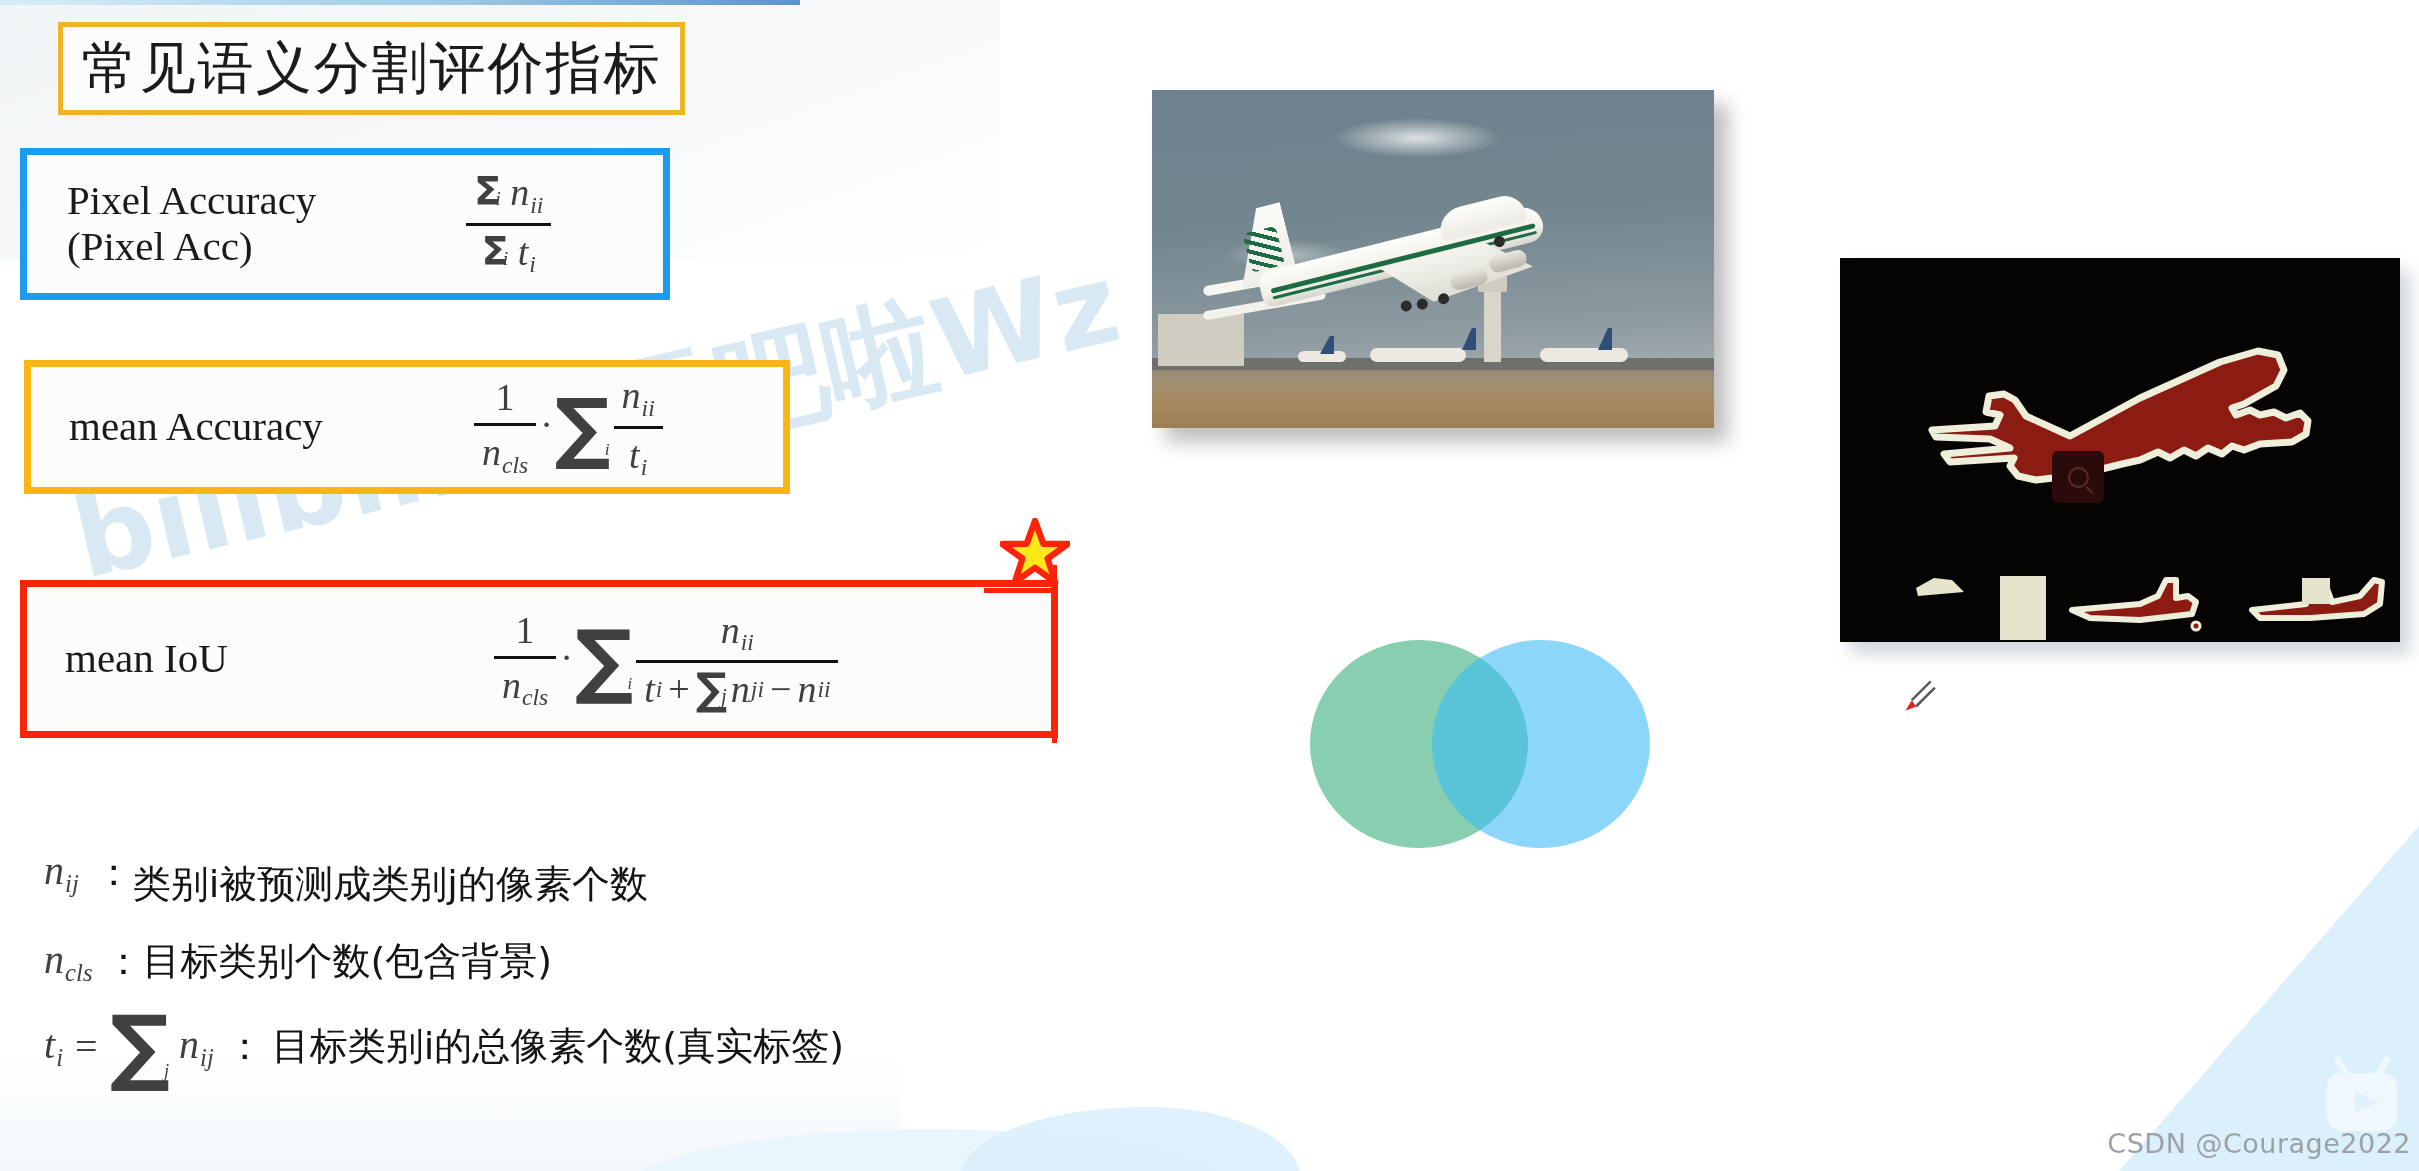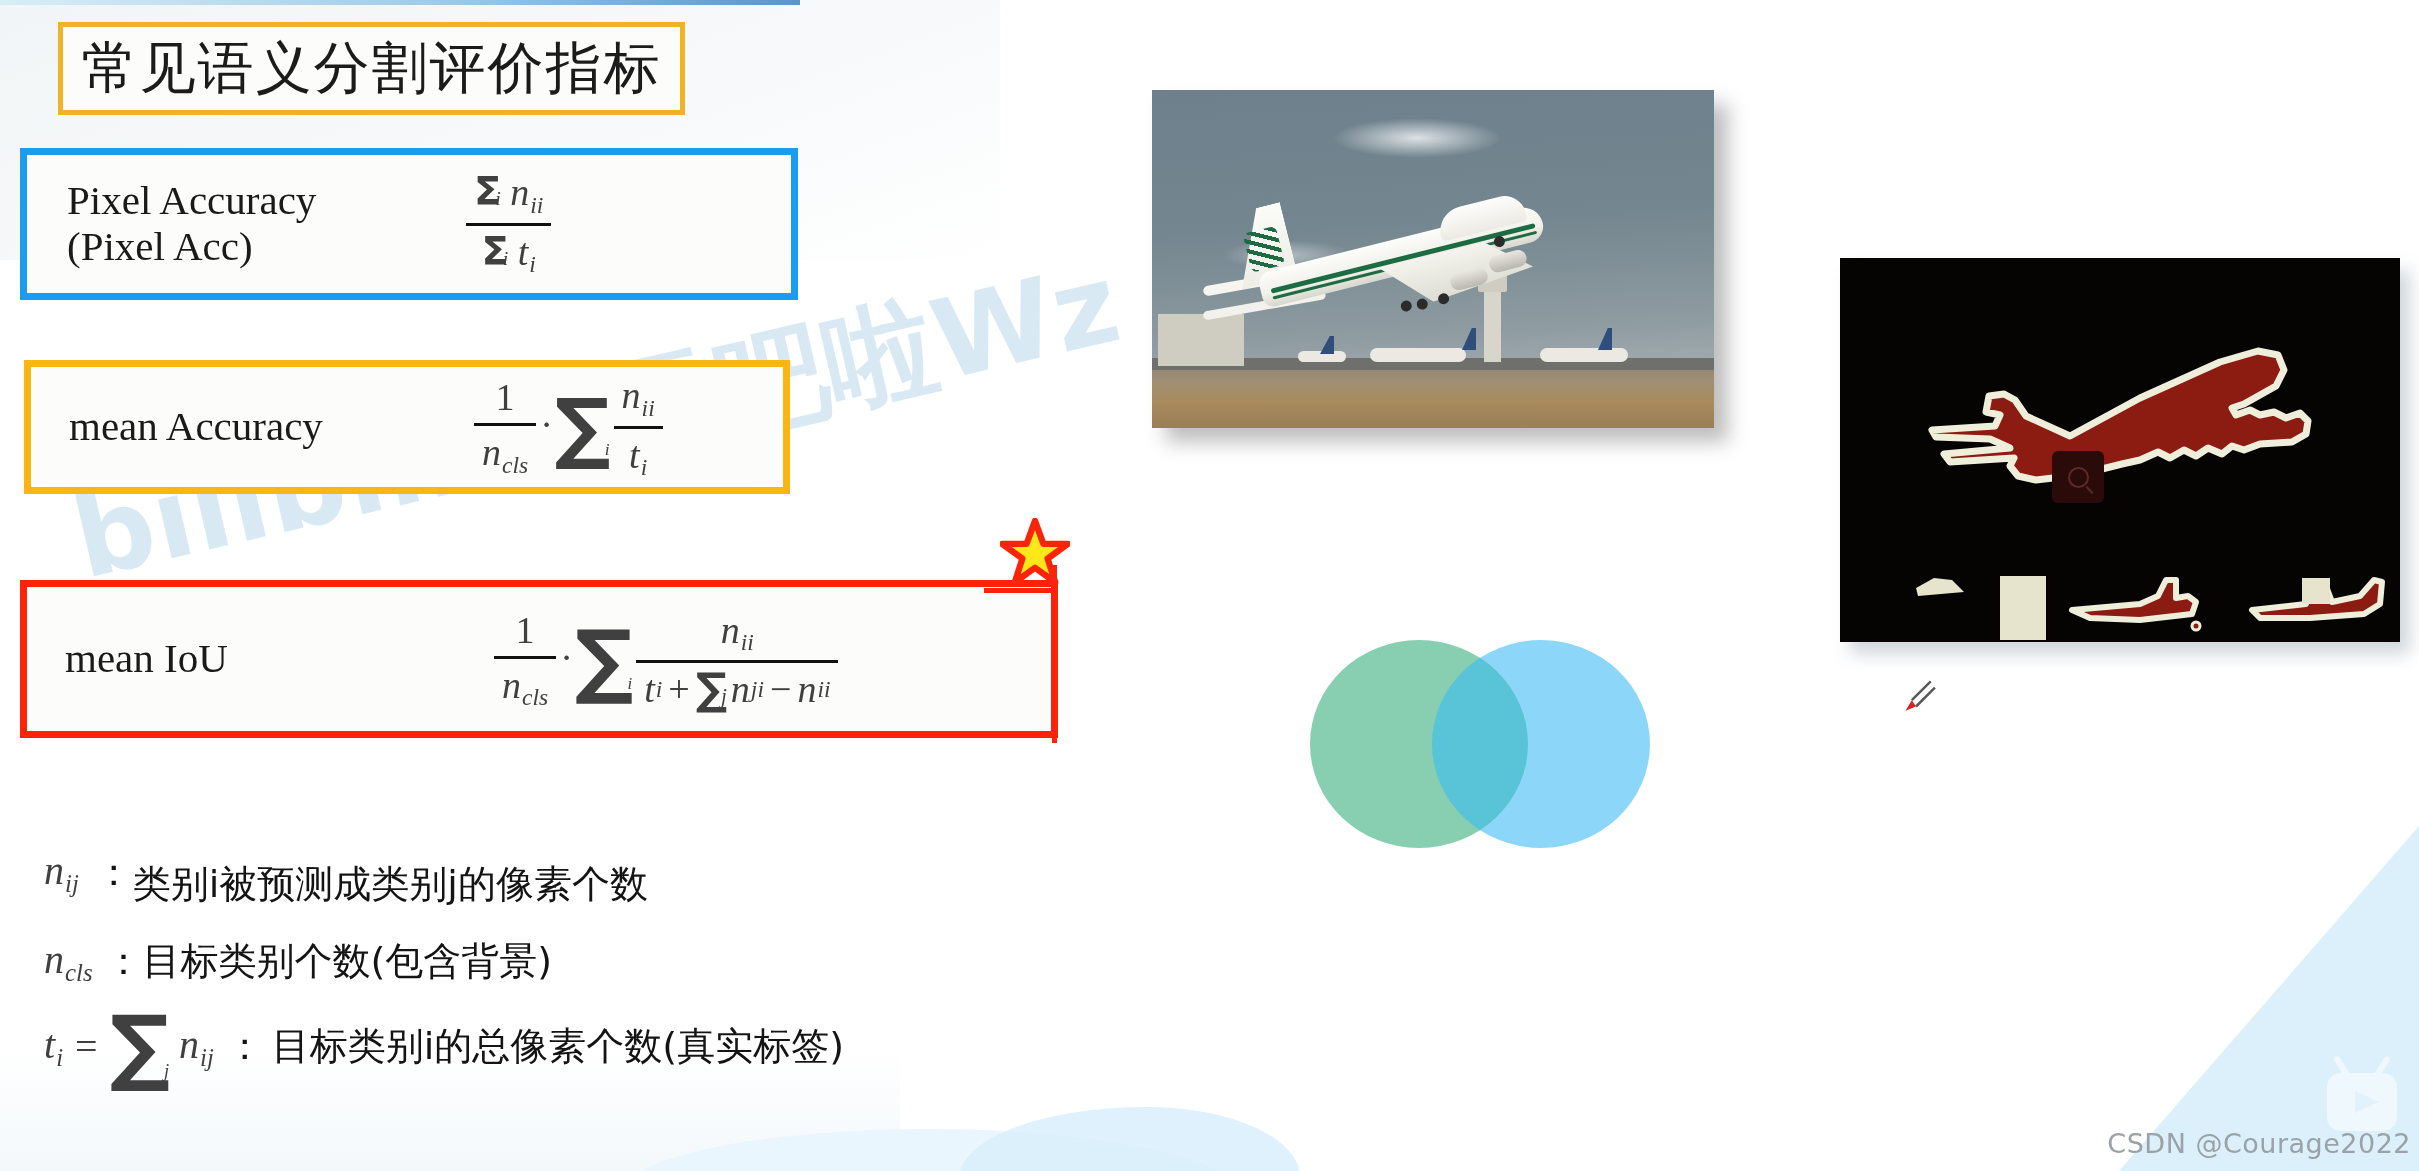--- a/index.html
+++ b/index.html
@@ -83,21 +83,21 @@
     justify-content: center;
   }
   .box-title .cn {
     font-family: "DejaVu Sans", sans-serif;
     font-size: 56px;
     color: #1b1b1b;
     letter-spacing: 2px;
     font-weight: 500;
   }
   .box-pa {
-    left: 20px; top: 148px; width: 778px; height: 152px;
+    left: 20px; top: 148px; width: 650px; height: 152px;
     border: 7px solid #1b9cf0;
   }
   .box-ma {
     left: 24px; top: 360px; width: 766px; height: 134px;
     border: 7px solid #f9b613;
   }
   .box-miou {
     left: 20px; top: 580px; width: 1038px; height: 158px;
     border: 7px solid #fc2408;
   }

